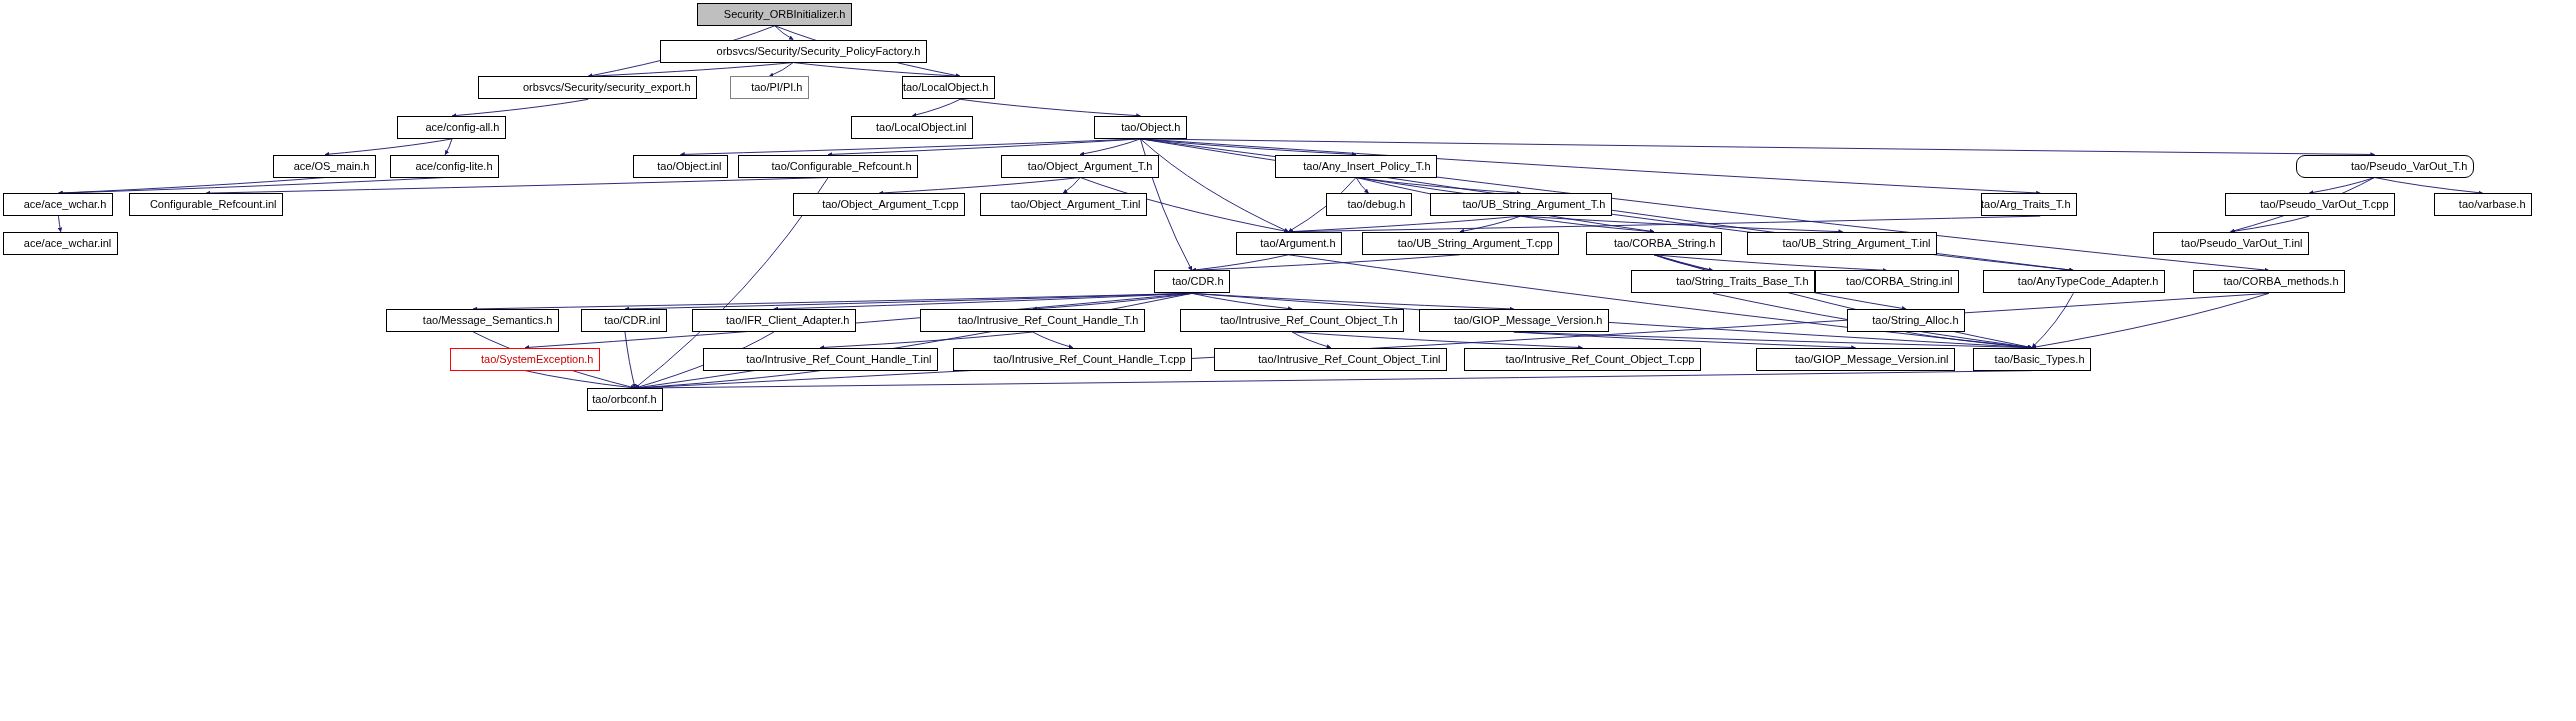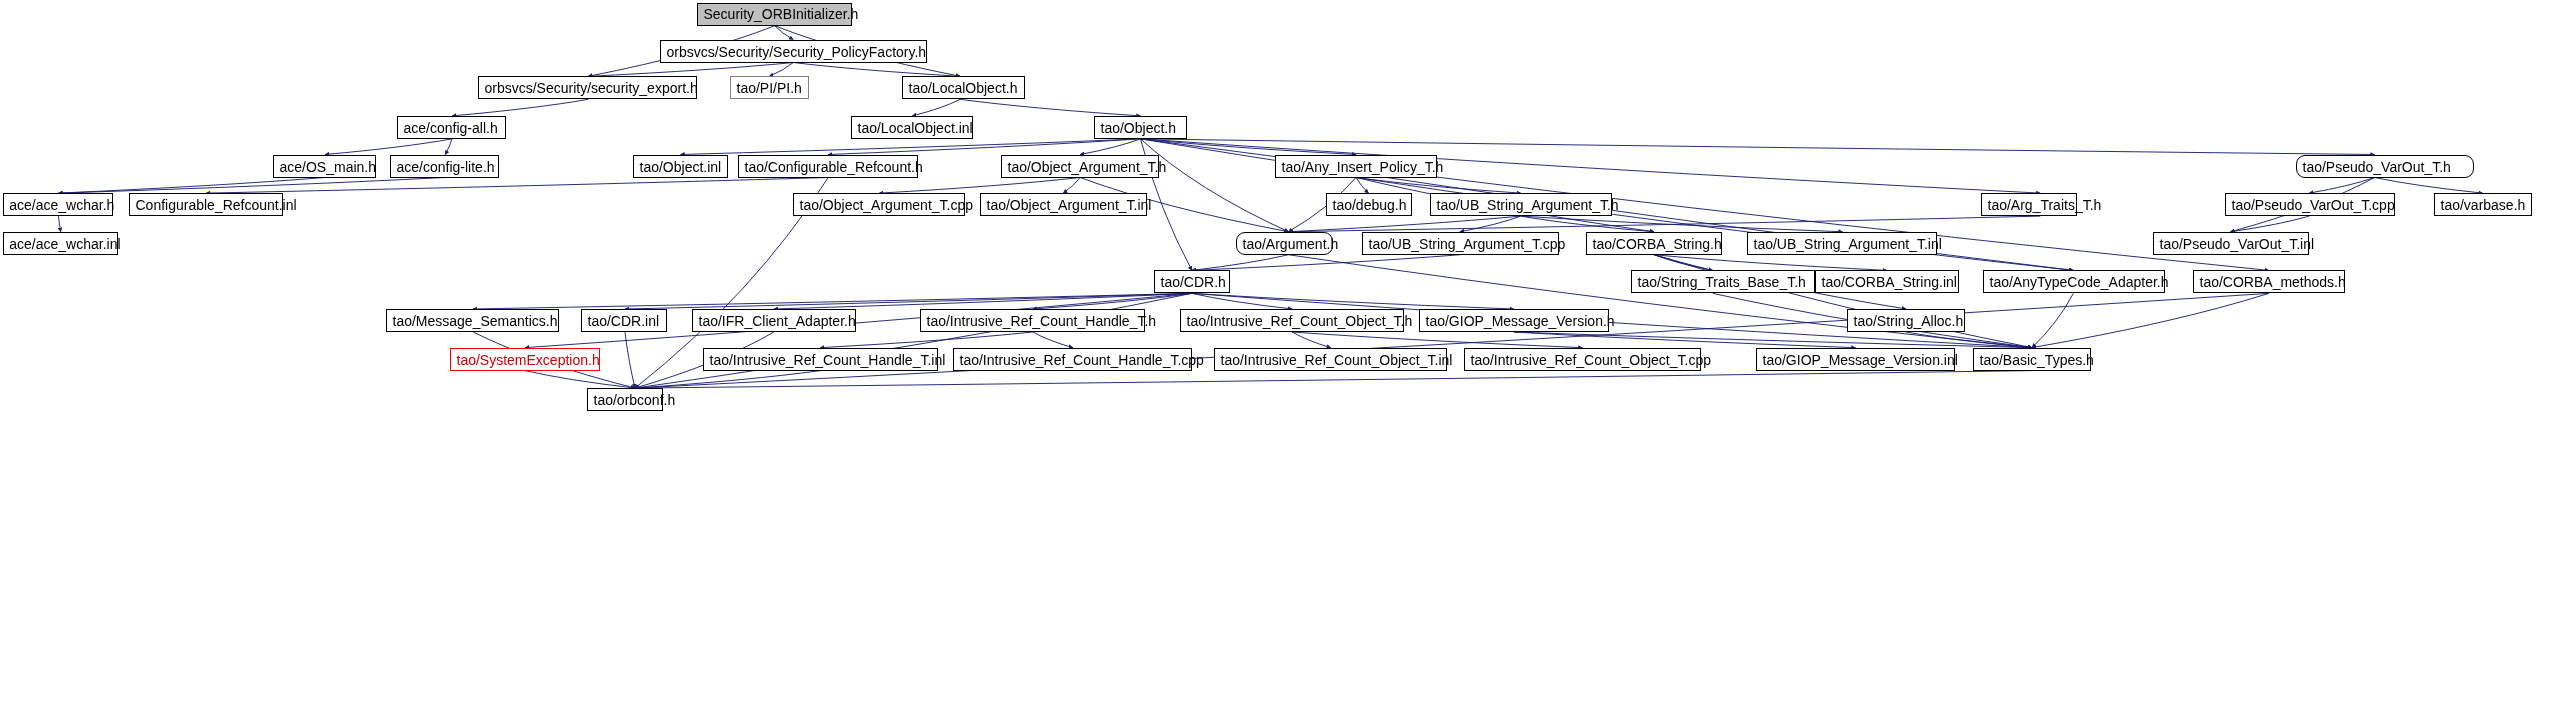--- a/index.html
+++ b/index.html
@@ -23,25 +23,25 @@
     width: 2576px;
     height: 721px;
     pointer-events: none;
   }
   .node {
     position: absolute;
     box-sizing: border-box;
     border: 0.9px solid #000000;
     background: #ffffff;
     color: #000000;
-    font-size: 14px;
+    font-size: 11px;
     line-height: 1;
     display: flex;
     align-items: center;
-    justify-content: flex-start;
+    justify-content: flex-end;
     white-space: nowrap;
     height: 23px;
     padding: 0 5.5px;
     z-index: 5;
   }
   .node.root {
     background: #bfbfbf;
     border: 0.9px solid #000000;
   }
   .node.grey-border {
@@ -150,21 +150,21 @@
       </div>
       <div class="node" style="left: 660px; top: 40px; width: 267px;">
         <span class="label">orbsvcs/Security/Security_PolicyFactory.h</span>
       </div>
       <div class="node" style="left: 478px; top: 76px; width: 219px;">
         <span class="label">orbsvcs/Security/security_export.h</span>
       </div>
       <div class="node grey-border" style="left: 730px; top: 76px; width: 79px;">
         <span class="label">tao/PI/PI.h</span>
       </div>
-      <div class="node" style="left: 902px; top: 76px; width: 123px;">
+      <div class="node" style="left: 902px; top: 76px; width: 93px;">
         <span class="label">tao/LocalObject.h</span>
       </div>
       <div class="node" style="left: 397px; top: 116px; width: 109px;">
         <span class="label">ace/config-all.h</span>
       </div>
       <div class="node" style="left: 851px; top: 116px; width: 122px;">
         <span class="label">tao/LocalObject.inl</span>
       </div>
       <div class="node" style="left: 1094px; top: 116px; width: 93px;">
         <span class="label">tao/Object.h</span>
@@ -213,21 +213,21 @@
       </div>
       <div class="node" style="left: 2225px; top: 193px; width: 170px;">
         <span class="label">tao/Pseudo_VarOut_T.cpp</span>
       </div>
       <div class="node" style="left: 2434px; top: 193px; width: 98px;">
         <span class="label">tao/varbase.h</span>
       </div>
       <div class="node" style="left: 2.8px; top: 232px; width: 115px;">
         <span class="label">ace/ace_wchar.inl</span>
       </div>
-      <div class="node" style="left: 1236px; top: 232px; width: 97px; border-radius: 9px;">
+      <div class="node" style="left: 1236px; top: 232px; width: 106px;">
         <span class="label">tao/Argument.h</span>
       </div>
       <div class="node" style="left: 1362px; top: 232px; width: 197px;">
         <span class="label">tao/UB_String_Argument_T.cpp</span>
       </div>
       <div class="node" style="left: 1586px; top: 232px; width: 136px;">
         <span class="label">tao/CORBA_String.h</span>
       </div>
       <div class="node" style="left: 1747px; top: 232px; width: 190px;">
         <span class="label">tao/UB_String_Argument_T.inl</span>

